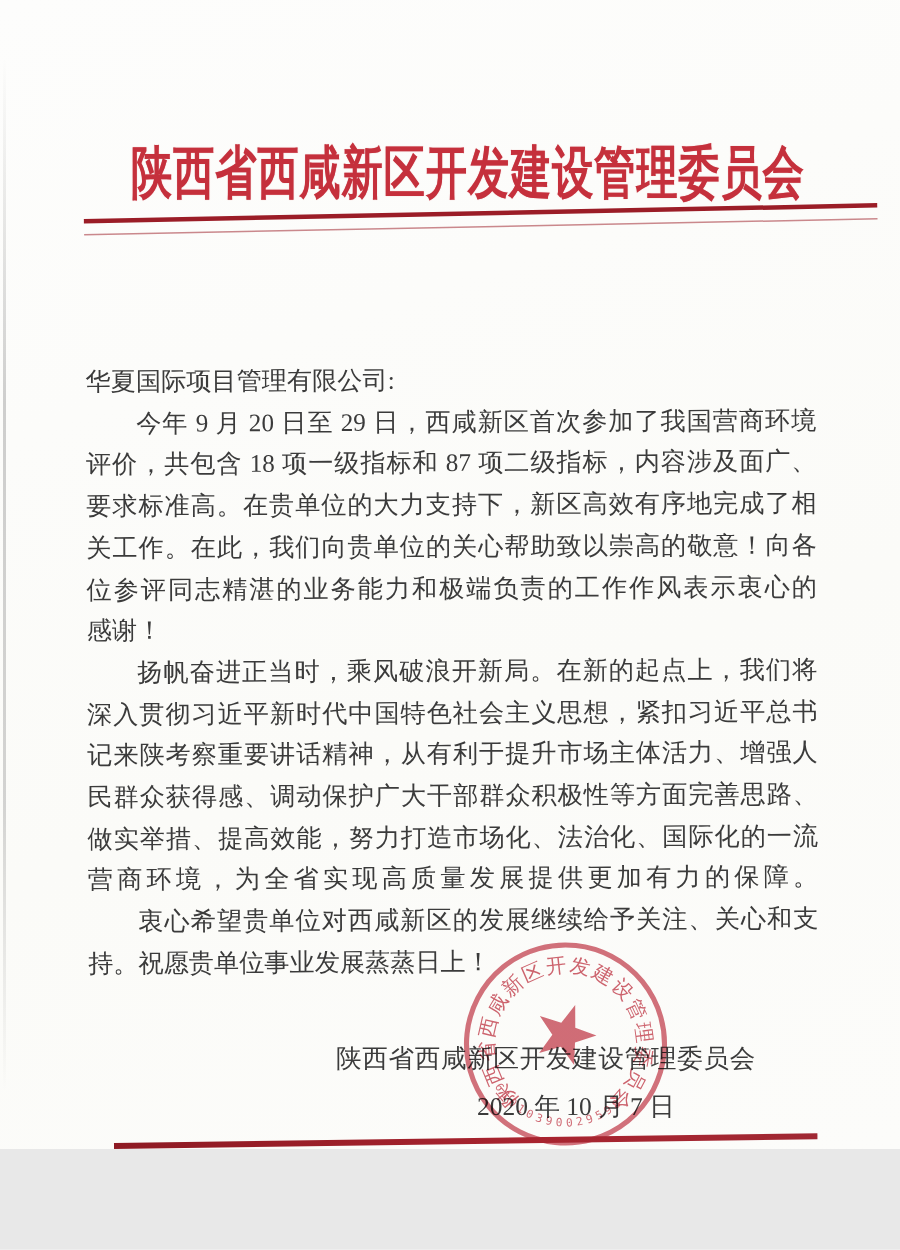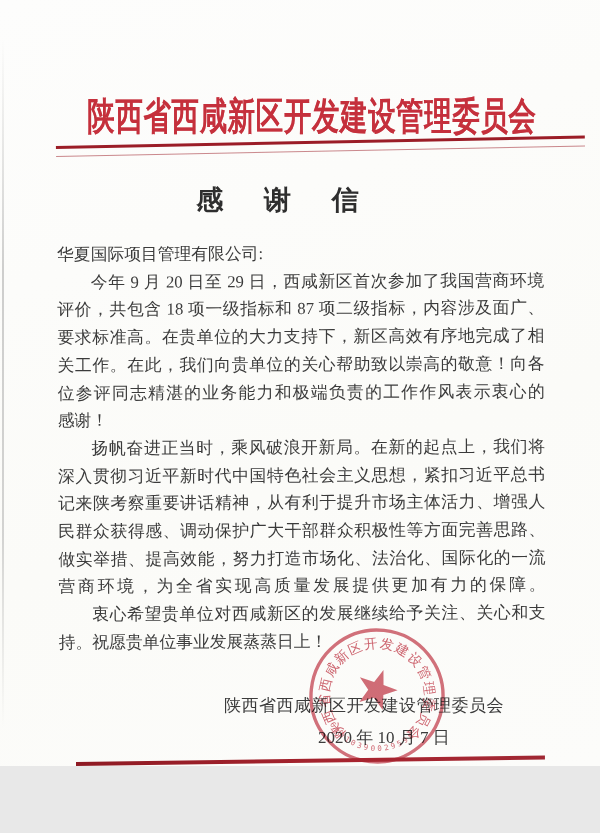--- a/index.html
+++ b/index.html
@@ -77,21 +77,20 @@
 
 <div class="page">
 
   <div class="scan-edge"></div>
 
   <div class="masthead">
     <span class="inner">陕西省西咸新区开发建设管理委员会</span>
   </div>
   <div class="head-rule"></div>
 
-  <div class="doc-title">感 谢 信</div>
 
   <div class="body-block">
     <div class="line">华夏国际项目管理有限公司:</div>
     <div class="line jl ind">今年 9 月 20 日至 29 日，西咸新区首次参加了我国营商环境</div>
     <div class="line jl">评价，共包含 18 项一级指标和 87 项二级指标，内容涉及面广、</div>
     <div class="line jl">要求标准高。在贵单位的大力支持下，新区高效有序地完成了相</div>
     <div class="line jl">关工作。在此，我们向贵单位的关心帮助致以崇高的敬意！向各</div>
     <div class="line jl">位参评同志精湛的业务能力和极端负责的工作作风表示衷心的</div>
     <div class="line">感谢！</div>
     <div class="line jl ind">扬帆奋进正当时，乘风破浪开新局。在新的起点上，我们将</div>

